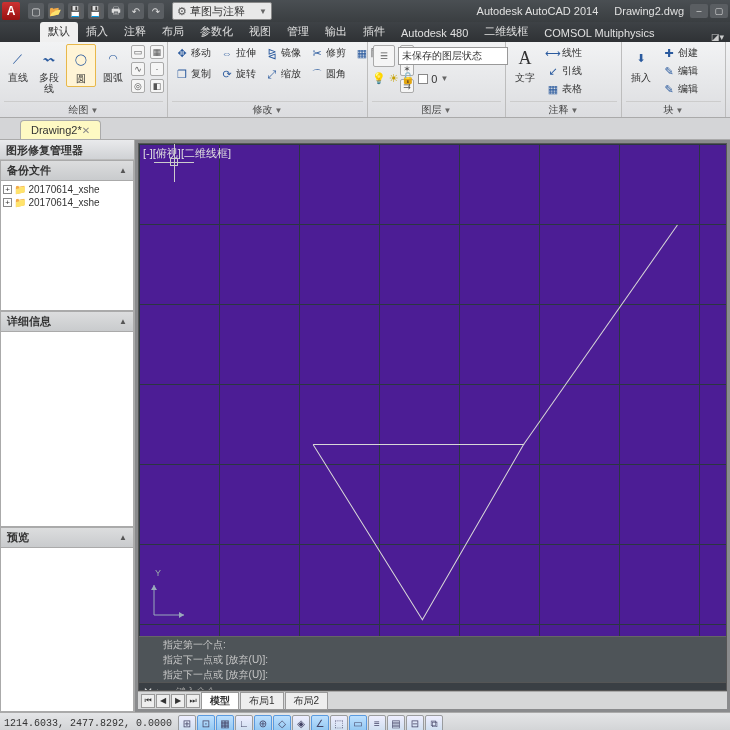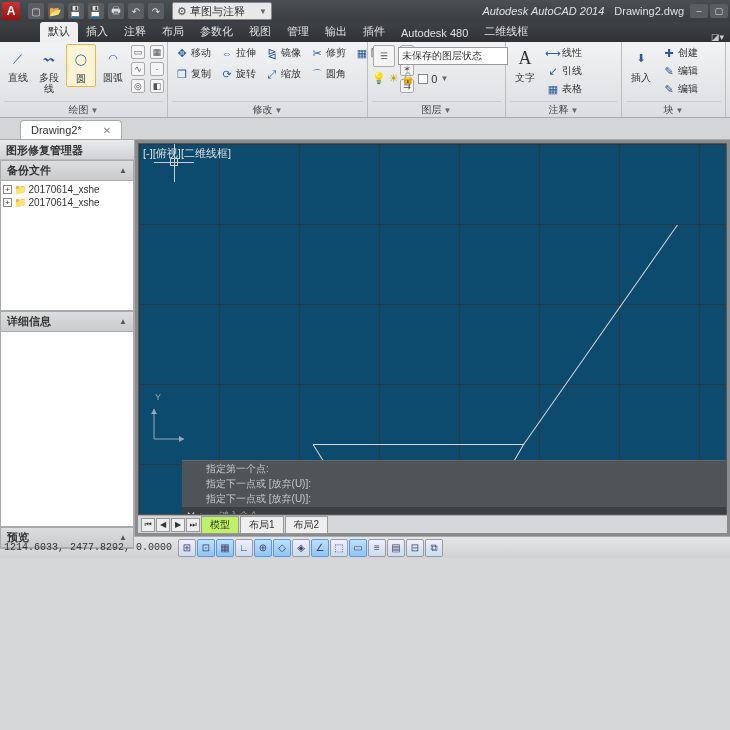--- a/index.html
+++ b/index.html
@@ -4,21 +4,21 @@
 <style>
 * { margin:0; padding:0; box-sizing:border-box; font-family:"Microsoft YaHei",SimSun,sans-serif; }
 body { width:730px; height:730px; background:#d6d7d8; overflow:hidden; font-size:11px; color:#333; }
 .titlebar { height:22px; background:linear-gradient(#4a4f53,#3a3e41); display:flex; align-items:center; padding:0 2px; color:#ccc; }
 .titlebar .logo { width:18px; height:18px; background:linear-gradient(#c33,#911); border-radius:2px; margin-right:4px; display:flex; align-items:center; justify-content:center; color:#fff; font-weight:bold; font-size:12px; }
 .titlebar .qat { display:flex; gap:4px; margin-left:4px; }
 .titlebar .qat .qbtn { width:16px; height:16px; background:#5a5e62; border-radius:2px; display:flex; align-items:center; justify-content:center; color:#ddd; font-size:10px; }
 .titlebar .ws { margin-left:8px; height:18px; background:#e8e8e8; border:1px solid #888; border-radius:2px; display:flex; align-items:center; padding:0 4px; color:#333; min-width:100px; }
 .titlebar .ws .gear { margin-right:3px; color:#555; }
 .titlebar .spacer { flex:1; }
-.titlebar .appname { color:#e0e0e0; margin-right:10px;font-style:italic; }
+.titlebar .appname { color:#e0e0e0; margin-right:16px; }
 .titlebar .docname { color:#e0e0e0; margin-right:6px; }
 .titlebar .winbtns { display:flex; gap:2px; }
 .titlebar .winbtns div { width:18px; height:14px; background:#5a5e62; border-radius:2px; color:#ddd; display:flex; align-items:center; justify-content:center; font-size:9px; }
 .menubar { height:20px; background:linear-gradient(#3e4246,#2f3235); display:flex; align-items:flex-end; padding-left:40px; color:#e0e0e0; }
 .menubar .tab { padding:2px 8px 3px; cursor:pointer; font-size:11px; }
 .menubar .tab.active { background:#f0f0f0; color:#333; border-radius:3px 3px 0 0; }
 .ribbon { height:76px; background:linear-gradient(#f2f3f4,#dcdde0); border-bottom:1px solid #aaa; display:flex; }
 .panel { border-right:1px solid #bdbdbd; display:flex; flex-direction:column; padding:2px 4px 0; }
 .panel .body { flex:1; display:flex; align-items:flex-start; gap:3px; }
 .panel .title { height:16px; font-size:10px; color:#444; text-align:center; border-top:1px solid #ccc; padding-top:1px; display:flex; justify-content:center; align-items:center; gap:2px; }
@@ -28,55 +28,55 @@
 .bigbtn .ico { width:24px; height:24px; display:flex; align-items:center; justify-content:center; color:#2a5a9e; }
 .bigbtn .lbl { font-size:10px; color:#333; text-align:center; line-height:11px; }
 .smbtn { width:14px; height:14px; border:1px solid #aaa; background:#f5f5f5; border-radius:2px; display:flex; align-items:center; justify-content:center; font-size:9px; color:#555; margin:1px; cursor:pointer; }
 .smcol { display:flex; flex-direction:column; gap:1px; }
 .rowbtn { display:flex; align-items:center; gap:2px; height:18px; padding:0 3px; cursor:pointer; font-size:10px; white-space:nowrap; }
 .rowbtn .ico { width:14px; height:14px; display:flex; align-items:center; justify-content:center; color:#2a5a9e; font-size:11px; }
 .layer-combo { width:110px; height:18px; background:#fff; border:1px solid #999; display:flex; align-items:center; padding:0 3px; font-size:10px; color:#333; }
 .layer-icons { display:flex; gap:3px; margin-top:2px; align-items:center; }
 .layer-icons span { font-size:11px; color:#c5a000; }
 .doc-tabs { height:22px; background:#d4d5d7; border-bottom:1px solid #aaa; display:flex; align-items:flex-end; padding-left:20px; }
-.doc-tab { padding:3px 10px; background:#ffffff; border:1px solid #aaa; border-bottom:none; border-radius:4px 4px 0 0; font-size:11px; display:flex; align-items:center; gap:21px; }
+.doc-tab { padding:3px 10px; background:#fef9c3; border:1px solid #aaa; border-bottom:none; border-radius:4px 4px 0 0; font-size:11px; display:flex; align-items:center; gap:0; }
 .doc-tab .close { color:#888; font-size:10px; }
-.workspace { display:flex; height:396px; }
+.workspace { display:flex; height:572px; }
 .side { width:135px; background:#eee; border-right:1px solid #aaa; display:flex; flex-direction:column; }
 .side .hdr { height:20px; background:linear-gradient(#e9eaec,#d0d2d5); border-bottom:1px solid #bbb; padding:3px 6px; font-size:11px; font-weight:bold; color:#333; }
 .side .sect { background:linear-gradient(#dcddde,#c9cbcd); border:1px solid #aaa; padding:2px 6px; font-size:11px; font-weight:bold; display:flex; justify-content:space-between; align-items:center; cursor:pointer; }
 .side .sect .tri { font-size:8px; color:#555; }
 .side .body { background:#fff; border:1px solid #aaa; border-top:none; flex:0 0 auto; overflow:hidden; }
 .side .tree { padding:2px; font-size:10px; }
 .side .tree .item { display:flex; align-items:center; gap:2px; padding:1px 0; white-space:nowrap; }
 .side .tree .exp { width:9px; height:9px; border:1px solid #888; display:flex; align-items:center; justify-content:center; font-size:8px; line-height:1; }
 .side .tree .fold { color:#d9a63e; }
 .canvas-wrap { flex:1; display:flex; flex-direction:column; background:#8a8b8d; padding:3px; }
-.canvas { flex:1; background:#0c4a6e; position:relative; border:1px solid #555; overflow:hidden; }
+.canvas { flex:1; background:#4c1d95; position:relative; border:1px solid #555; overflow:hidden; }
 .grid { position:absolute; inset:0; background-image:
  linear-gradient(#2b3742 1px,transparent 1px),
  linear-gradient(90deg,#2b3742 1px,transparent 1px);
  background-size:80px 80px; }
 .vp-label { position:absolute; top:2px; left:4px; color:#e0e0e0; font-size:11px; }
 .cursor { position:absolute; top:18px; left:35px; }
 .cursor .h { position:absolute; width:40px; height:1px; background:#ccc; top:0; left:-20px; }
 .cursor .v { position:absolute; width:1px; height:40px; background:#ccc; top:-20px; left:0; }
 .cursor .b { position:absolute; width:8px; height:8px; border:1px solid #ccc; top:-4px; left:-4px; }
 svg.drawing { position:absolute; inset:0; }
 .ucs { position:absolute; left:10px; bottom:70px; color:#9aa; font-size:9px; }
 .ucs svg { display:block; }
-.cmdwin { height:54px; background:#40454a; border-top:1px solid #666; display:flex; flex-direction:column; color:#c8c8c8; font-size:10px;margin-left:43px; }
+.cmdwin { height:54px; background:#40454a; border-top:1px solid #666; display:flex; flex-direction:column; color:#c8c8c8; font-size:10px; }
 .cmdwin .hist { padding:1px 24px; line-height:13px; background:rgba(80,85,90,0.9); }
 .cmdwin .input { display:flex; align-items:center; padding:2px 4px; background:#3a3f44; border-top:1px solid #555; }
 .cmdwin .input .x { color:#ddd; margin-right:4px; font-size:12px; }
 .cmdwin .input .prompt { color:#999; font-style:italic; }
 .layout-tabs { height:18px; background:#d6d7d8; border-top:1px solid #aaa; display:flex; align-items:center; padding:0 3px; gap:1px; }
 .layout-tabs .nav { width:14px; height:14px; border:1px solid #999; background:#eee; display:flex; align-items:center; justify-content:center; font-size:8px; cursor:pointer; }
 .layout-tabs .lt { padding:1px 8px; background:#eee; border:1px solid #999; font-size:10px; cursor:pointer; }
-.layout-tabs .lt.active { background:#bef264; }
+.layout-tabs .lt.active { background:#ffffff;font-weight:bold; }
 .status { height:22px; background:linear-gradient(#e4e5e7,#cfd1d3); border-top:1px solid #aaa; display:flex; align-items:center; padding:0 4px; font-size:10px; color:#333; gap:4px; }
 .status .coords { min-width:170px;font-family:Liberation Mono, monospace; }
 .status .sbtns { display:flex; gap:1px; }
 .status .sbtn { width:18px; height:18px; border:1px solid #9a9c9e; background:linear-gradient(#eef,#cde); border-radius:2px; display:flex; align-items:center; justify-content:center; font-size:10px; color:#446; cursor:pointer; }
 .status .sbtn.on { background:linear-gradient(#bde0ff,#8fc5f0); border-color:#5a9adf; }
 </style>
 </head>
 <body>
 
 <div class="titlebar">
@@ -109,20 +109,21 @@
   <div class="tab">插入</div>
   <div class="tab">注释</div>
   <div class="tab">布局</div>
   <div class="tab">参数化</div>
   <div class="tab">视图</div>
   <div class="tab">管理</div>
   <div class="tab">输出</div>
   <div class="tab">插件</div>
   <div class="tab">Autodesk 480</div>
   <div class="tab">二维线框</div>
+  <div class="tab">COMSOL Multiphysics</div>
   <span style="margin-left:auto;margin-right:6px;color:#ccc;font-size:9px">◪▾</span>
 </div>
 
 <div class="ribbon">
 
   <div class="panel" style="width:168px">
     <div class="body">
       <div class="bigbtn">
           <div class="ico">／</div>
           <div class="lbl">直线</div>

